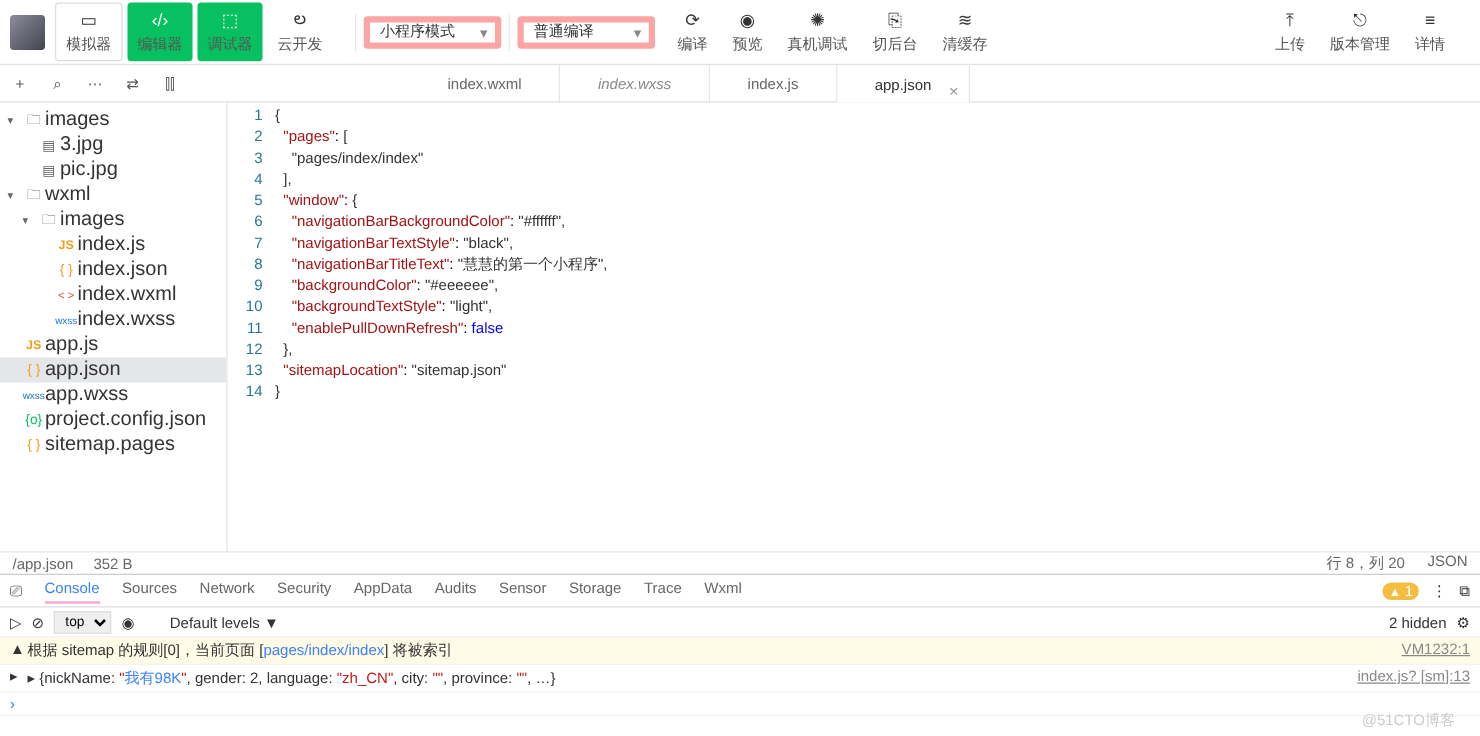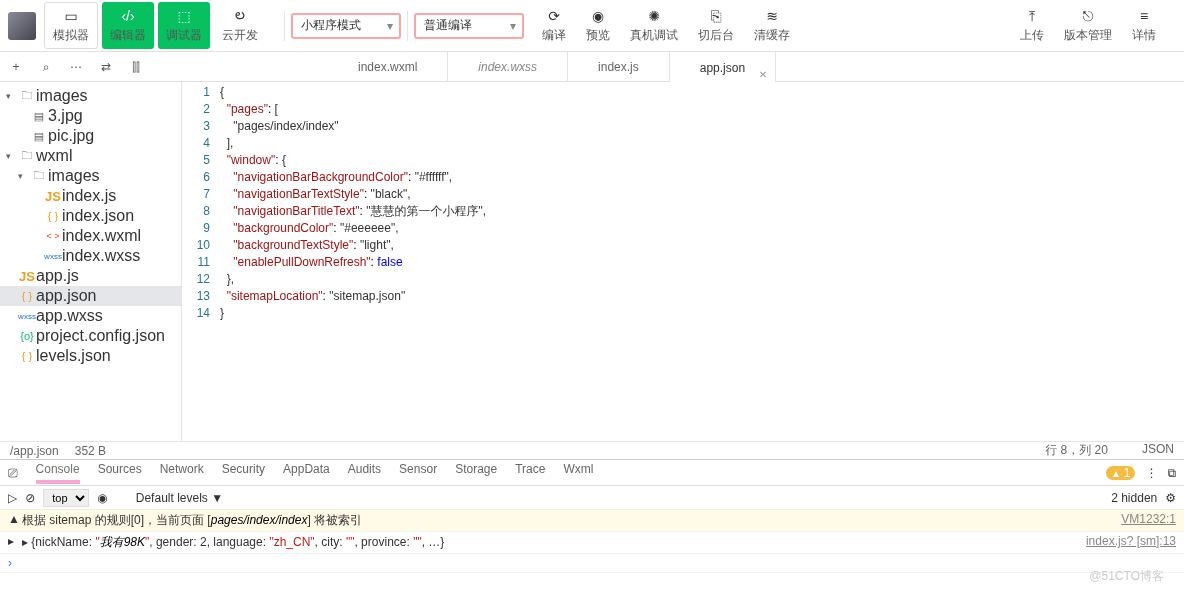--- a/index.html
+++ b/index.html
@@ -7,64 +7,64 @@
 .toolbar{height:52px;border-bottom:1px solid #e0e0e0;display:flex;align-items:center;padding:0 8px}
 .avatar{width:28px;height:28px;border-radius:3px;background:linear-gradient(135deg,#8b8b9a,#454550);margin-right:8px}
 .tool-group{display:flex;gap:4px;margin-right:12px}
 .tool-btn{display:flex;flex-direction:column;align-items:center;justify-content:center;padding:4px 8px;border-radius:3px;cursor:pointer;min-width:38px}
 .tool-btn .ico{height:18px;display:flex;align-items:center;justify-content:center;font-size:14px}
 .tool-btn .lbl{font-size:12px;color:#555;margin-top:2px}
 .tool-btn.green{background:#07c160}
 .tool-btn.green .ico{color:#fff}
 .tool-btn.outline{border:1px solid #ddd}
 .tool-sep{width:1px;height:30px;background:#e5e5e5;margin:0 6px}
-.select-box{height:26px;border:2px solid #fca5a5;border-radius:3px;padding:0 20px 0 8px;display:flex;align-items:center;position:relative;min-width:110px;cursor:pointer}
+.select-box{height:26px;border:5px solid #fca5a5;border-radius:3px;padding:0 20px 0 8px;display:flex;align-items:center;position:relative;min-width:110px;cursor:pointer}
 .select-box::after{content:"▾";position:absolute;right:6px;color:#888}
 .spacer{flex:1}
 .sub-toolbar{height:30px;border-bottom:1px solid #e0e0e0;display:flex;align-items:center;padding:0 8px;gap:14px}
 .sub-toolbar .sico{width:16px;text-align:center;color:#555;cursor:pointer}
 .tabs{display:flex;margin-left:170px}
 .tab{padding:0 30px;height:30px;line-height:30px;border-right:1px solid #e5e5e5;color:#666;cursor:pointer;position:relative}
 .tab.italic{font-style:italic;color:#888}
 .tab.active{color:#333;background:#fff;border-top:1px solid #fff}
 .tab .close{position:absolute;right:8px;top:7px;font-size:10px;color:#999}
 .main{display:flex;height:calc(100vh - 52px - 30px - 18px - 130px)}
 .sidebar{width:182px;border-right:1px solid #e5e5e5;overflow:auto;padding-top:4px}
 .tree-item{display:flex;align-items:center;height:20px;padding-left:6px;cursor:pointer;white-space:nowrap}
 .tree-item.selected{background:#e4e6e9}
 .tree-item .arrow{width:12px;font-size:9px;color:#666}
 .tree-item .fico{width:18px;font-size:11px;text-align:center}
 .tree-item .fname{font-size:16px;color:#333}
 .ind1{padding-left:18px}.ind2{padding-left:32px}
-.fico.folder{color:#666}.fico.js{color:#f0a020;font-weight:bold;font-size:13px}
+.fico.folder{color:#666}.fico.js{color:#f0a020;font-weight:bold;font-size:10px}
 .fico.json{color:#f0a020}.fico.wxml{color:#e64a19;font-size:9px}
 .fico.wxss{color:#1976d2;font-size:8px;font-weight:normal}.fico.img{color:#666}
 .fico.config{color:#07c160}
 .editor{flex:1;display:flex;overflow:auto;font-family:Consolas,Monaco,monospace;font-size:13px;line-height:17px}
 .gutter{width:38px;text-align:right;color:#237893;padding:2px 10px 2px 0;user-select:none}
 .code{flex:1;padding:2px 0;white-space:pre}
 .code .k{color:#a31515}.code .p{color:#000}.code .b{color:#0000ff}
 .statusbar{height:18px;border-top:1px solid #e5e5e5;display:flex;align-items:center;padding:0 10px;font-size:11px;color:#666}
-.statusbar .right{margin-left:auto;display:flex;gap:34px}
+.statusbar .right{margin-left:auto;display:flex;gap:18px}
 .console-wrap{height:130px;border-top:1px solid #ccc;display:flex;flex-direction:column}
 .console-tabs{height:26px;display:flex;align-items:center;border-bottom:1px solid #ddd;padding:0 8px;gap:18px}
 .console-tabs .ctab{color:#666;cursor:pointer}
-.console-tabs .ctab.active{color:#737373;border-bottom:4px solid #f9a8d4;padding-bottom:4px}
+.console-tabs .ctab.active{color:#3b82f6;border-bottom:2px solid #f9a8d4;padding-bottom:4px}
 .console-tabs .cright{margin-left:auto;display:flex;align-items:center;gap:10px}
 .warn-badge{background:#f5bc42;color:#fff;border-radius:8px;padding:0 5px;font-size:10px}
 .console-filter{height:24px;display:flex;align-items:center;border-bottom:1px solid #eee;padding:0 8px;gap:8px}
 .console-filter select,.console-filter input{border:1px solid #ddd;height:18px;font-size:11px;padding:0 4px}
 .console-filter input{flex:0 0 220px}
 .console-body{flex:1;overflow:auto;font-family:Consolas,Monaco,monospace;font-size:11px}
 .crow{display:flex;padding:2px 8px;border-bottom:1px solid #f3f3f3}
 .crow.warn{background:#fffbe6}
 .crow .cico{width:14px}
 .crow .cmsg{flex:1}
 .crow .csrc{color:#888;text-decoration:underline}
-.crow .hi{color:#000000;font-style:italic}
+.crow .hi{color:#3b82f6;}
 .crow .str{color:#c41a16}
 .watermark{position:fixed;bottom:4px;right:20px;color:#ccc;font-size:12px;pointer-events:none}
 </style>
 </head>
 <body>
 
 <div class="toolbar">
   <div class="avatar"></div>
   <div class="tool-group">
     <div class="tool-btn outline">
@@ -208,21 +208,21 @@
         <span class="fname">app.wxss</span>
       </div>
       <div class="tree-item ind0">
         <span class="arrow"></span>
         <span class="fico config">{o}</span>
         <span class="fname">project.config.json</span>
       </div>
       <div class="tree-item ind0">
         <span class="arrow"></span>
         <span class="fico json">{ }</span>
-        <span class="fname">levels.json</span>
+        <span class="fname">sitemap.pages</span>
       </div>
     </div>
   <div class="editor">
     <div class="gutter" id="gutter">1<br>2<br>3<br>4<br>5<br>6<br>7<br>8<br>9<br>10<br>11<br>12<br>13<br>14<br></div>
     <div class="code" id="code">{
   <span class="k">"pages"</span><span class="p">:</span> [
     "pages/index/index"
   ],
   <span class="k">"window"</span><span class="p">:</span> {
     <span class="k">"navigationBarBackgroundColor"</span><span class="p">:</span> "#ffffff",

